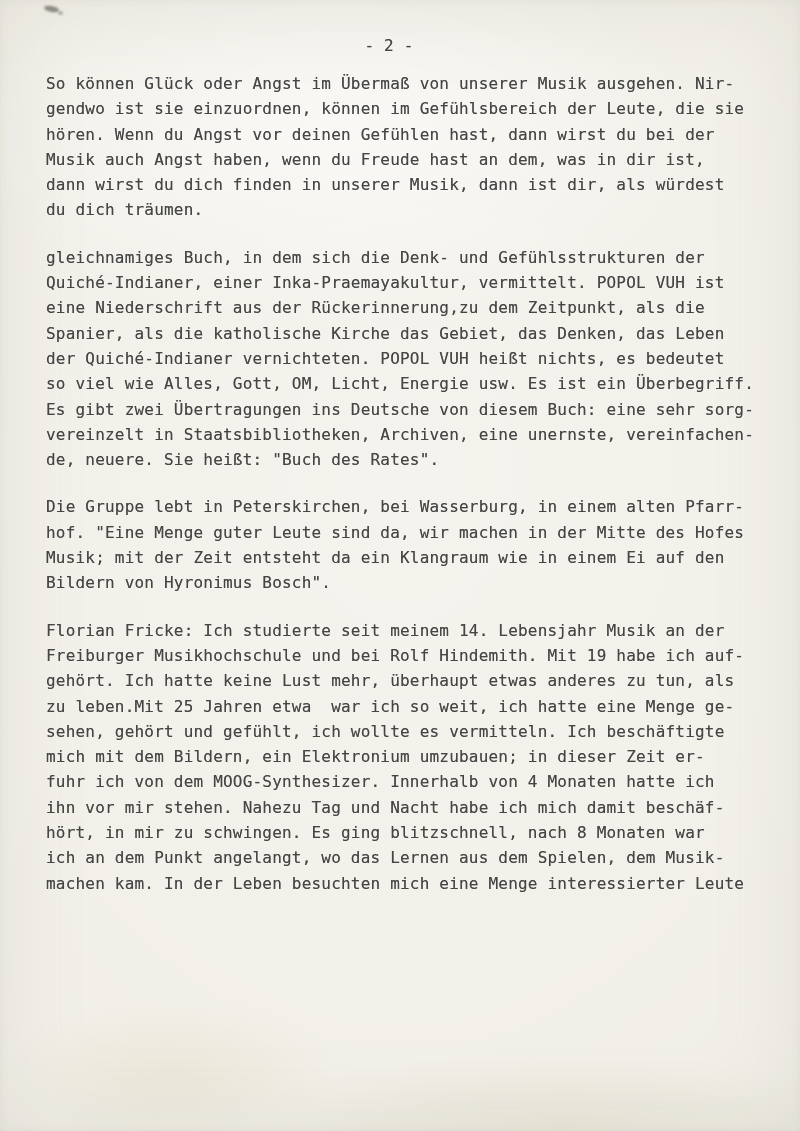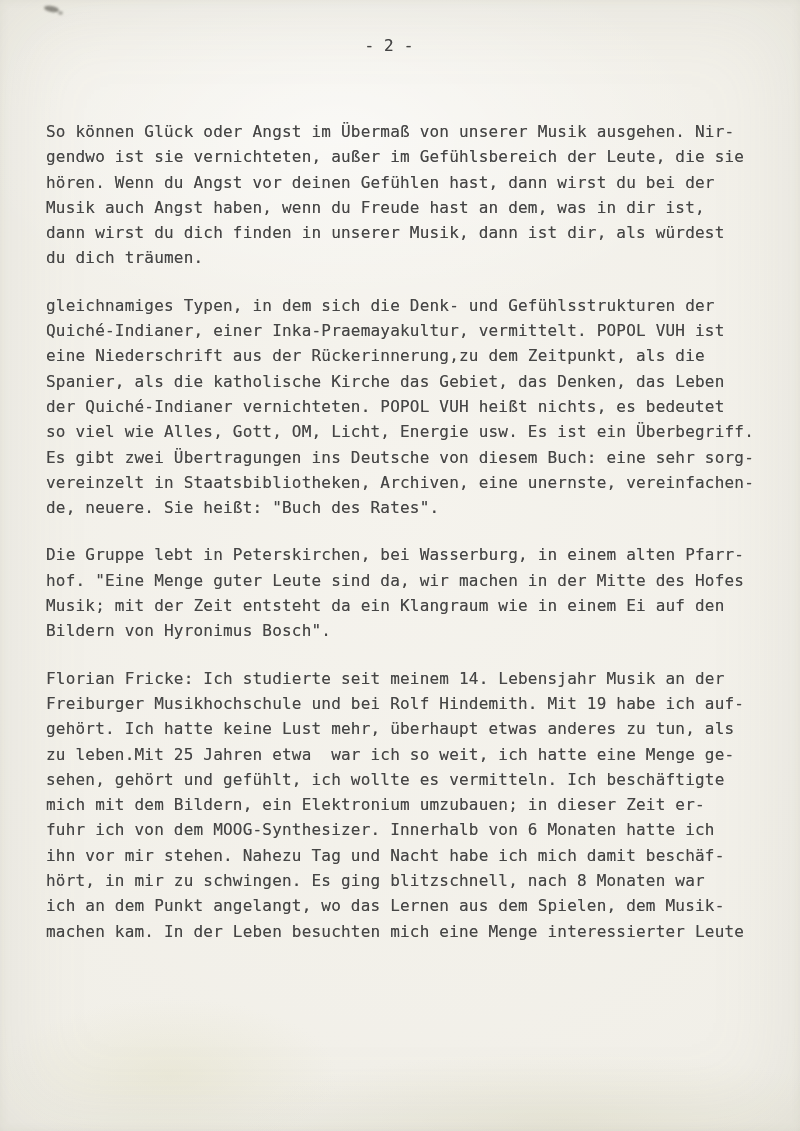--- a/index.html
+++ b/index.html
@@ -19,21 +19,21 @@
     box-shadow:
       inset 0 0 90px rgba(150,145,125,0.15),
       inset 0 0 10px rgba(150,145,125,0.10);
   }
   .page-number {
     position: absolute; top: 36px; left: 0; right: 22px;
     text-align: center;
     font-size: 16px; letter-spacing: 0.2px;
     text-shadow: 0 0 0.5px rgba(69,69,69,0.55);
   }
-  .body-text { position: absolute; left: 46px; top: 71px; margin-top: 48px; }
+  .body-text { position: absolute; left: 46px; top: 71px; }
   .paragraph { margin: 0 0 22px 0; }
   .line {
     white-space: pre;
     font-size: 16px; line-height: 25.3px; letter-spacing: 0.2px;
     text-shadow: 0 0 0.5px rgba(69,69,69,0.55);
   }
   .speck {
     position: absolute; background: #6f6d66; filter: blur(1.2px);
   }
   .speck-a {
@@ -48,28 +48,28 @@
 </head>
 <body>
 
 <div class="sheet">
   <div class="speck speck-a"></div>
   <div class="speck speck-b"></div>
   <div class="page-number">- 2 -</div>
   <div class="body-text" id="document-body">
       <div class="paragraph">
         <div class="line">So können Glück oder Angst im Übermaß von unserer Musik ausgehen. Nir-</div>
-        <div class="line">gendwo ist sie vernichteten, außer im Gefühlsbereich der Leute, die sie</div>
+        <div class="line">gendwo ist sie einzuordnen, können im Gefühlsbereich der Leute, die sie</div>
         <div class="line">hören. Wenn du Angst vor deinen Gefühlen hast, dann wirst du bei der</div>
         <div class="line">Musik auch Angst haben, wenn du Freude hast an dem, was in dir ist,</div>
         <div class="line">dann wirst du dich finden in unserer Musik, dann ist dir, als würdest</div>
         <div class="line">du dich träumen.</div>
       </div>
       <div class="paragraph">
-        <div class="line">gleichnamiges Typen, in dem sich die Denk- und Gefühlsstrukturen der</div>
+        <div class="line">gleichnamiges Buch, in dem sich die Denk- und Gefühlsstrukturen der</div>
         <div class="line">Quiché-Indianer, einer Inka-Praemayakultur, vermittelt. POPOL VUH ist</div>
         <div class="line">eine Niederschrift aus der Rückerinnerung,zu dem Zeitpunkt, als die</div>
         <div class="line">Spanier, als die katholische Kirche das Gebiet, das Denken, das Leben</div>
         <div class="line">der Quiché-Indianer vernichteten. POPOL VUH heißt nichts, es bedeutet</div>
         <div class="line">so viel wie Alles, Gott, OM, Licht, Energie usw. Es ist ein Überbegriff.</div>
         <div class="line">Es gibt zwei Übertragungen ins Deutsche von diesem Buch: eine sehr sorg-</div>
         <div class="line">vereinzelt in Staatsbibliotheken, Archiven, eine unernste, vereinfachen-</div>
         <div class="line">de, neuere. Sie heißt: "Buch des Rates".</div>
       </div>
       <div class="paragraph">
@@ -78,20 +78,20 @@
         <div class="line">Musik; mit der Zeit entsteht da ein Klangraum wie in einem Ei auf den</div>
         <div class="line">Bildern von Hyronimus Bosch".</div>
       </div>
       <div class="paragraph">
         <div class="line">Florian Fricke: Ich studierte seit meinem 14. Lebensjahr Musik an der</div>
         <div class="line">Freiburger Musikhochschule und bei Rolf Hindemith. Mit 19 habe ich auf-</div>
         <div class="line">gehört. Ich hatte keine Lust mehr, überhaupt etwas anderes zu tun, als</div>
         <div class="line">zu leben.Mit 25 Jahren etwa  war ich so weit, ich hatte eine Menge ge-</div>
         <div class="line">sehen, gehört und gefühlt, ich wollte es vermitteln. Ich beschäftigte</div>
         <div class="line">mich mit dem Bildern, ein Elektronium umzubauen; in dieser Zeit er-</div>
-        <div class="line">fuhr ich von dem MOOG-Synthesizer. Innerhalb von 6 Monaten hatte ich</div>
+        <div class="line">fuhr ich von dem MOOG-Synthesizer. Innerhalb von 4 Monaten hatte ich</div>
         <div class="line">ihn vor mir stehen. Nahezu Tag und Nacht habe ich mich damit beschäf-</div>
         <div class="line">hört, in mir zu schwingen. Es ging blitzschnell, nach 8 Monaten war</div>
         <div class="line">ich an dem Punkt angelangt, wo das Lernen aus dem Spielen, dem Musik-</div>
         <div class="line">machen kam. In der Leben besuchten mich eine Menge interessierter Leute</div>
       </div>
     </div>
 </div>
 
 </body></html>

